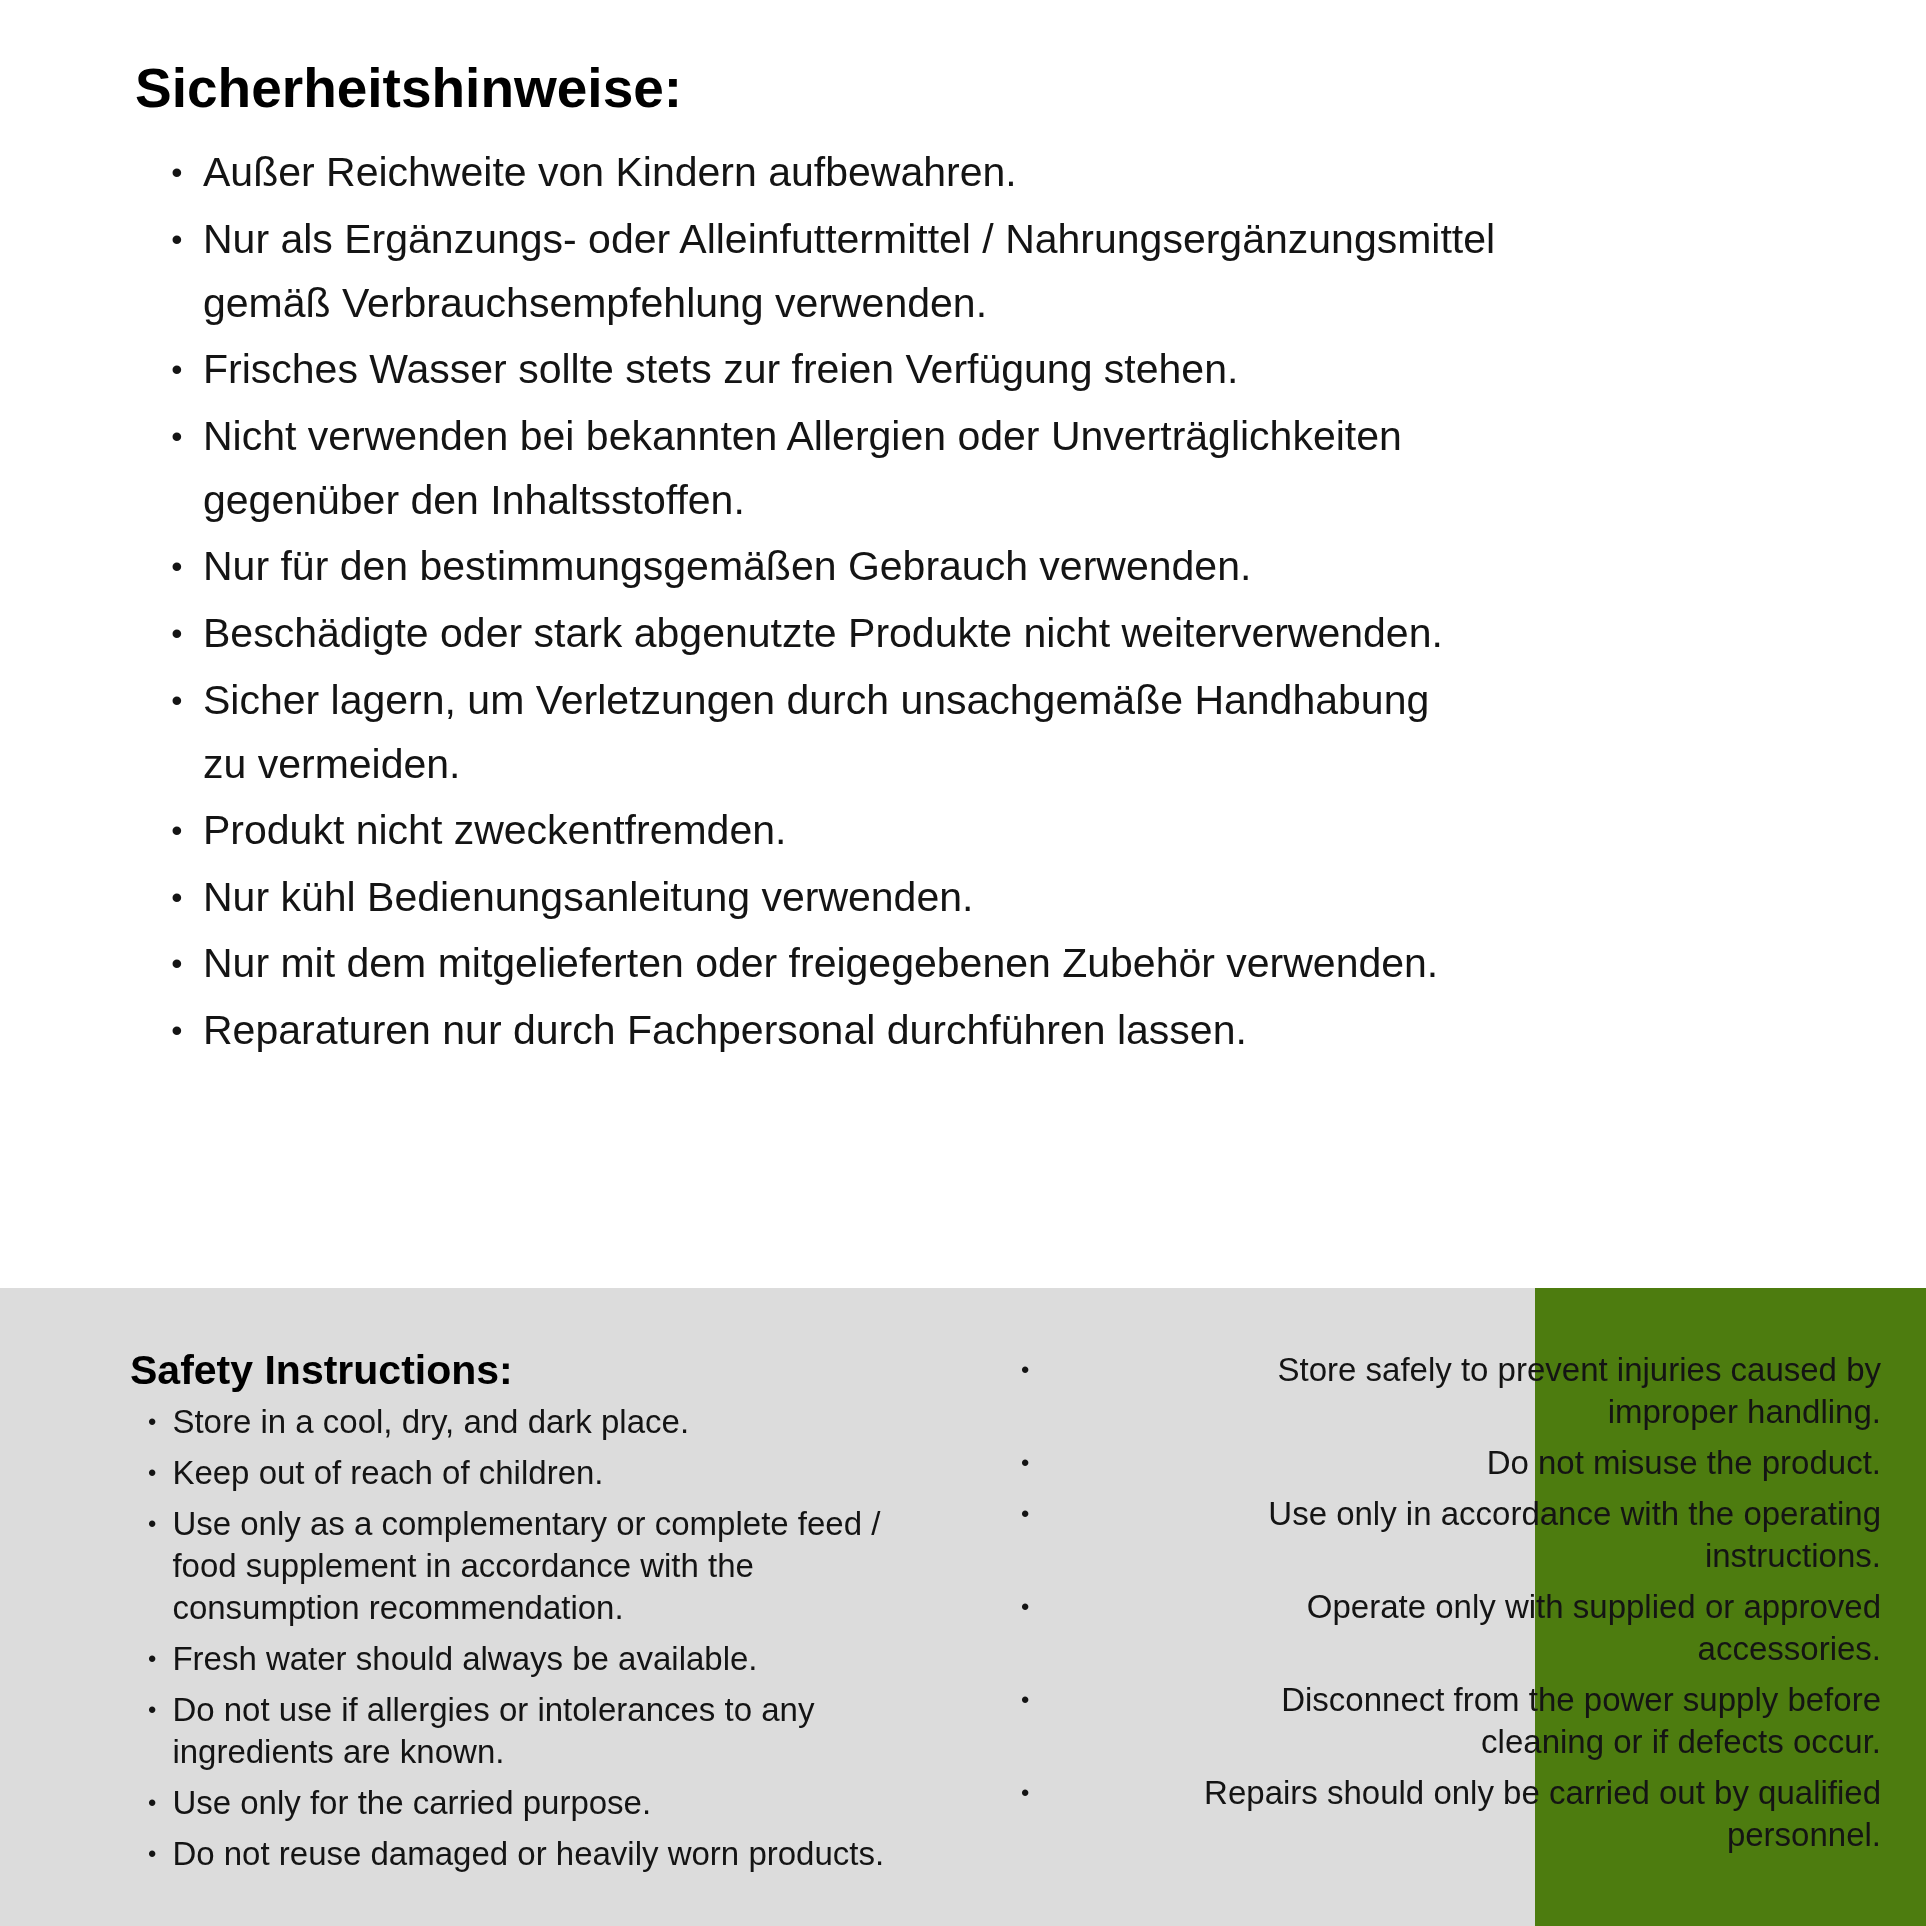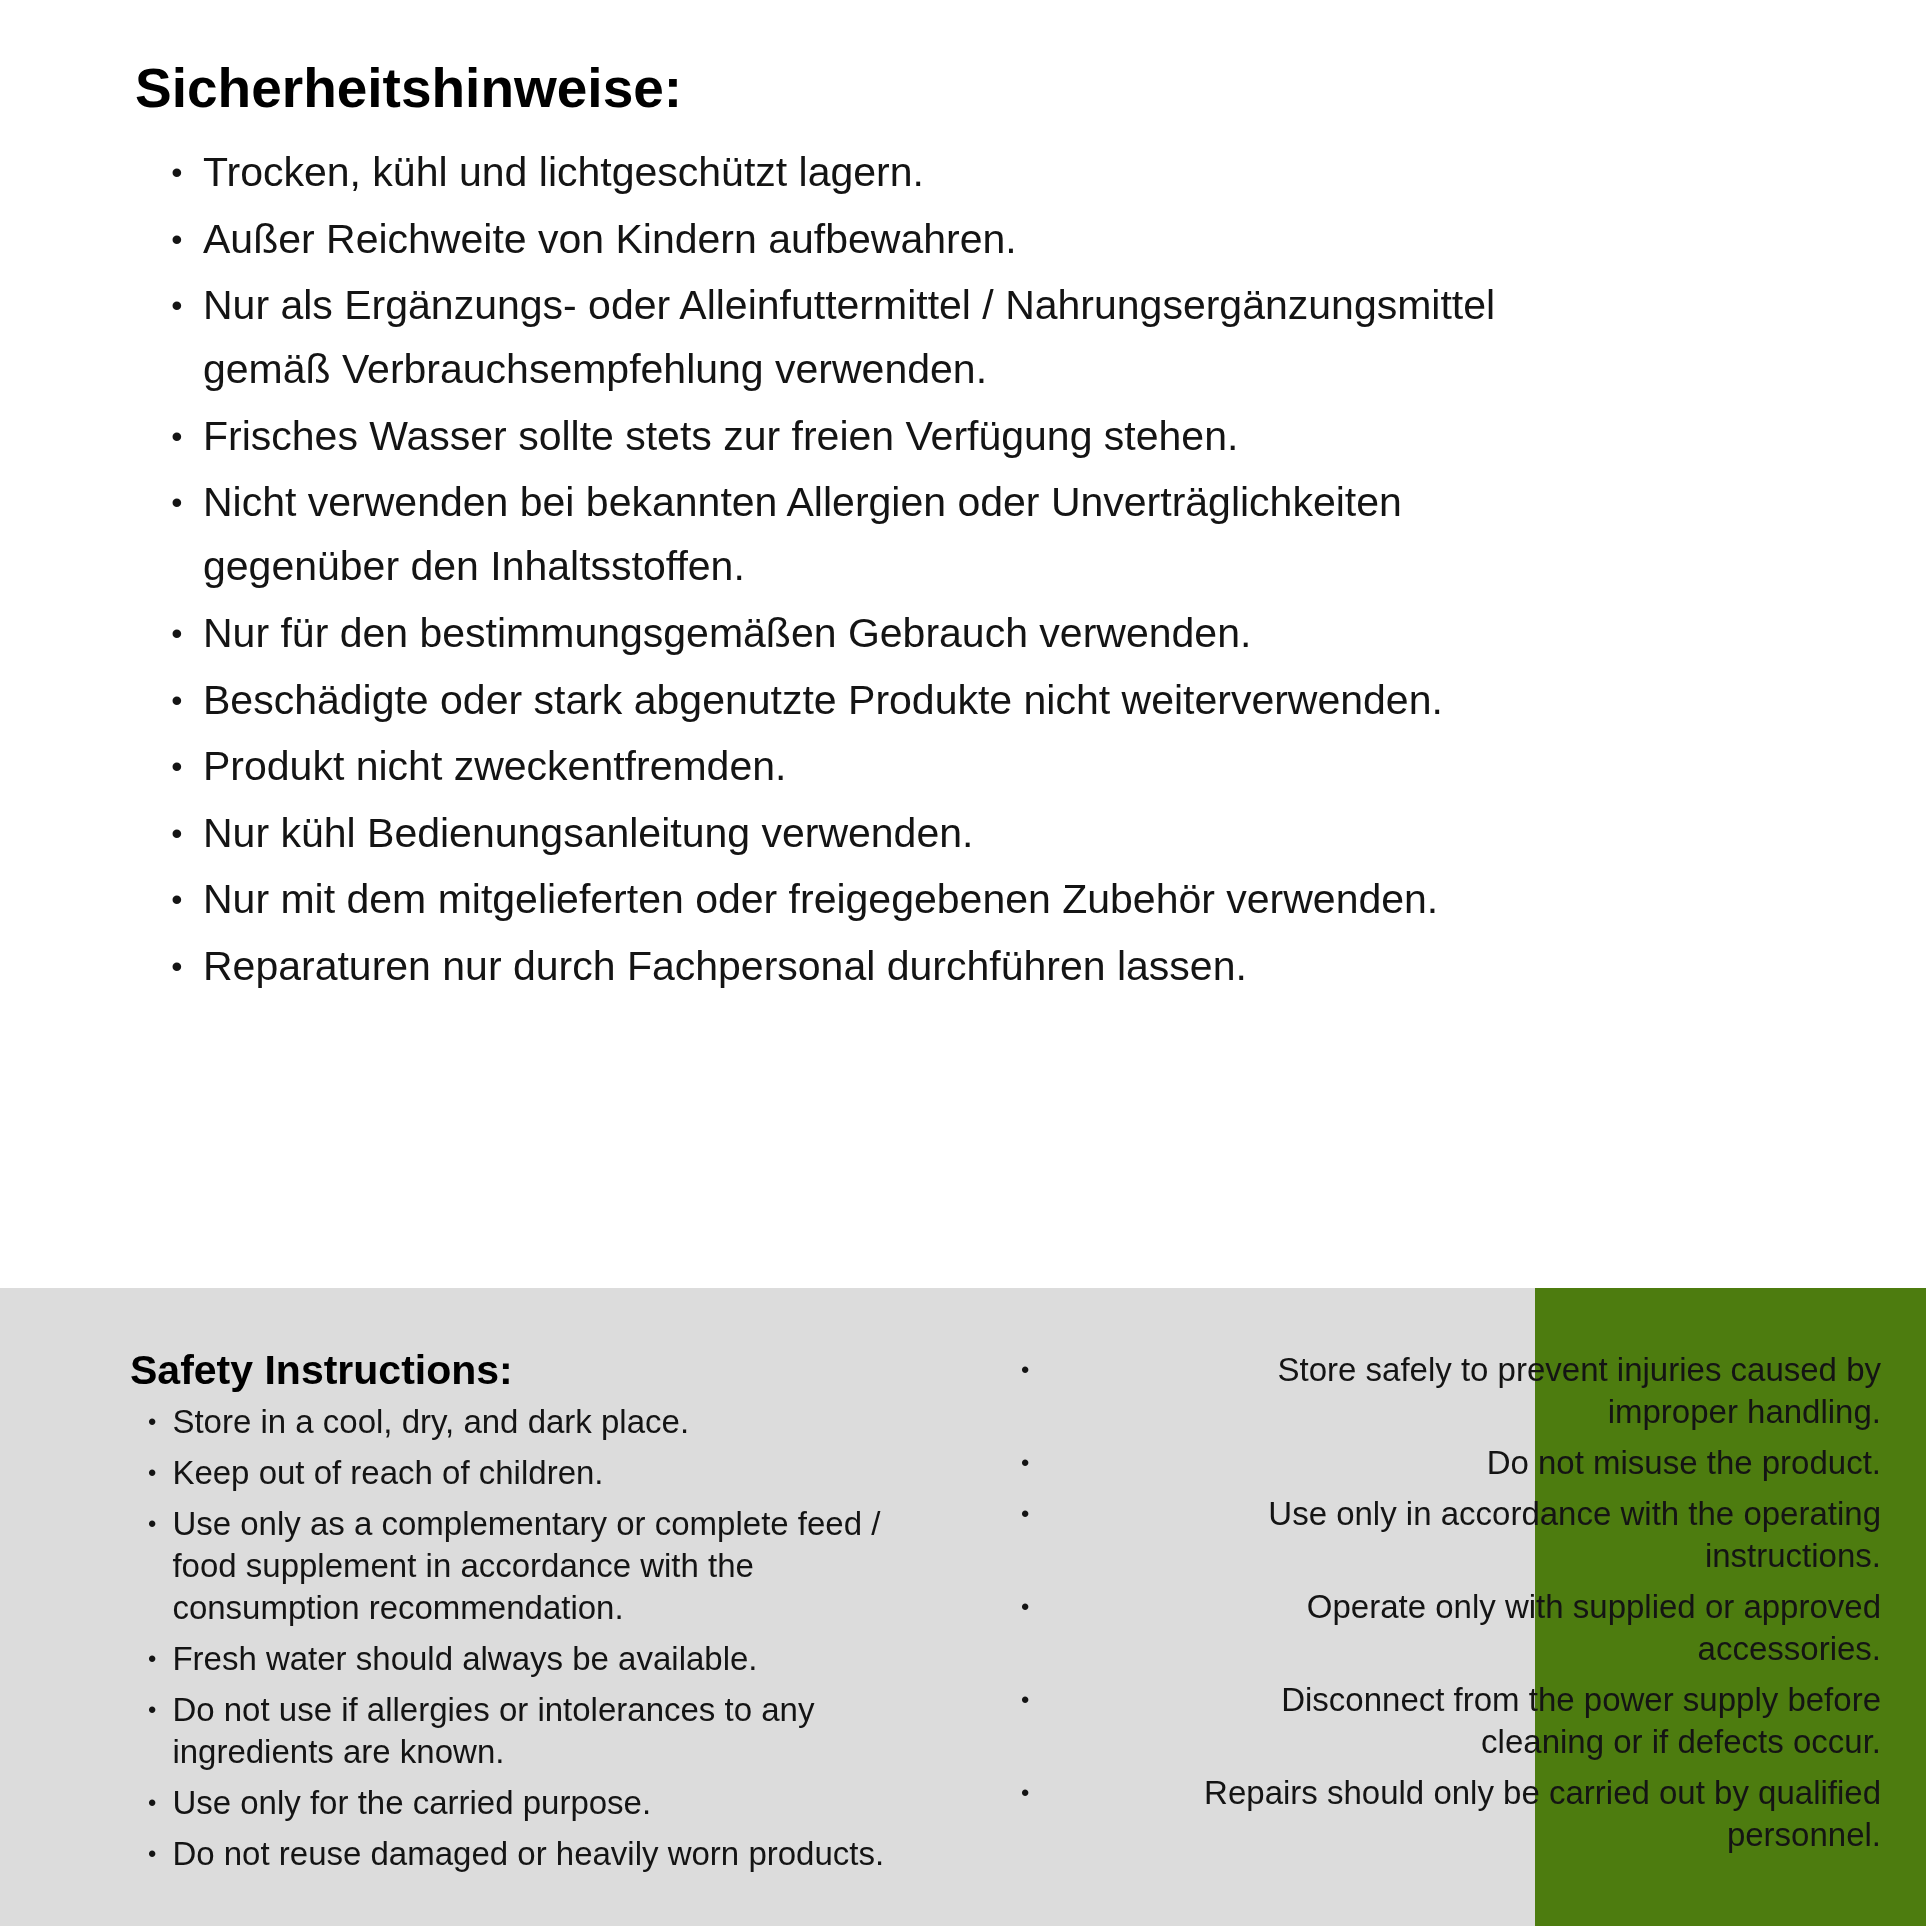--- a/index.html
+++ b/index.html
@@ -108,29 +108,30 @@
   }
 </style>
 </head>
 <body>
 
 <div class="page">
 
   <section class="section-de">
     <h1 class="de-heading">Sicherheitshinweise:</h1>
     <ul class="de-list">
-      <li>Trocken, kühl und lichtgeschützt lagern.</li>
       <li>Außer Reichweite von Kindern aufbewahren.</li>
       <li>Nur als Ergänzungs- oder Alleinfuttermittel / Nahrungsergänzungsmittel
 gemäß Verbrauchsempfehlung verwenden.</li>
       <li>Frisches Wasser sollte stets zur freien Verfügung stehen.</li>
       <li>Nicht verwenden bei bekannten Allergien oder Unverträglichkeiten
 gegenüber den Inhaltsstoffen.</li>
       <li>Nur für den bestimmungsgemäßen Gebrauch verwenden.</li>
       <li>Beschädigte oder stark abgenutzte Produkte nicht weiterverwenden.</li>
+      <li>Sicher lagern, um Verletzungen durch unsachgemäße Handhabung
+zu vermeiden.</li>
       <li>Produkt nicht zweckentfremden.</li>
       <li>Nur kühl Bedienungsanleitung verwenden.</li>
       <li>Nur mit dem mitgelieferten oder freigegebenen Zubehör verwenden.</li>
       <li>Reparaturen nur durch Fachpersonal durchführen lassen.</li>
     </ul>
   </section>
 
   <section class="section-en">
     <div class="en-col-left">
       <h2 class="en-heading">Safety Instructions:</h2>

